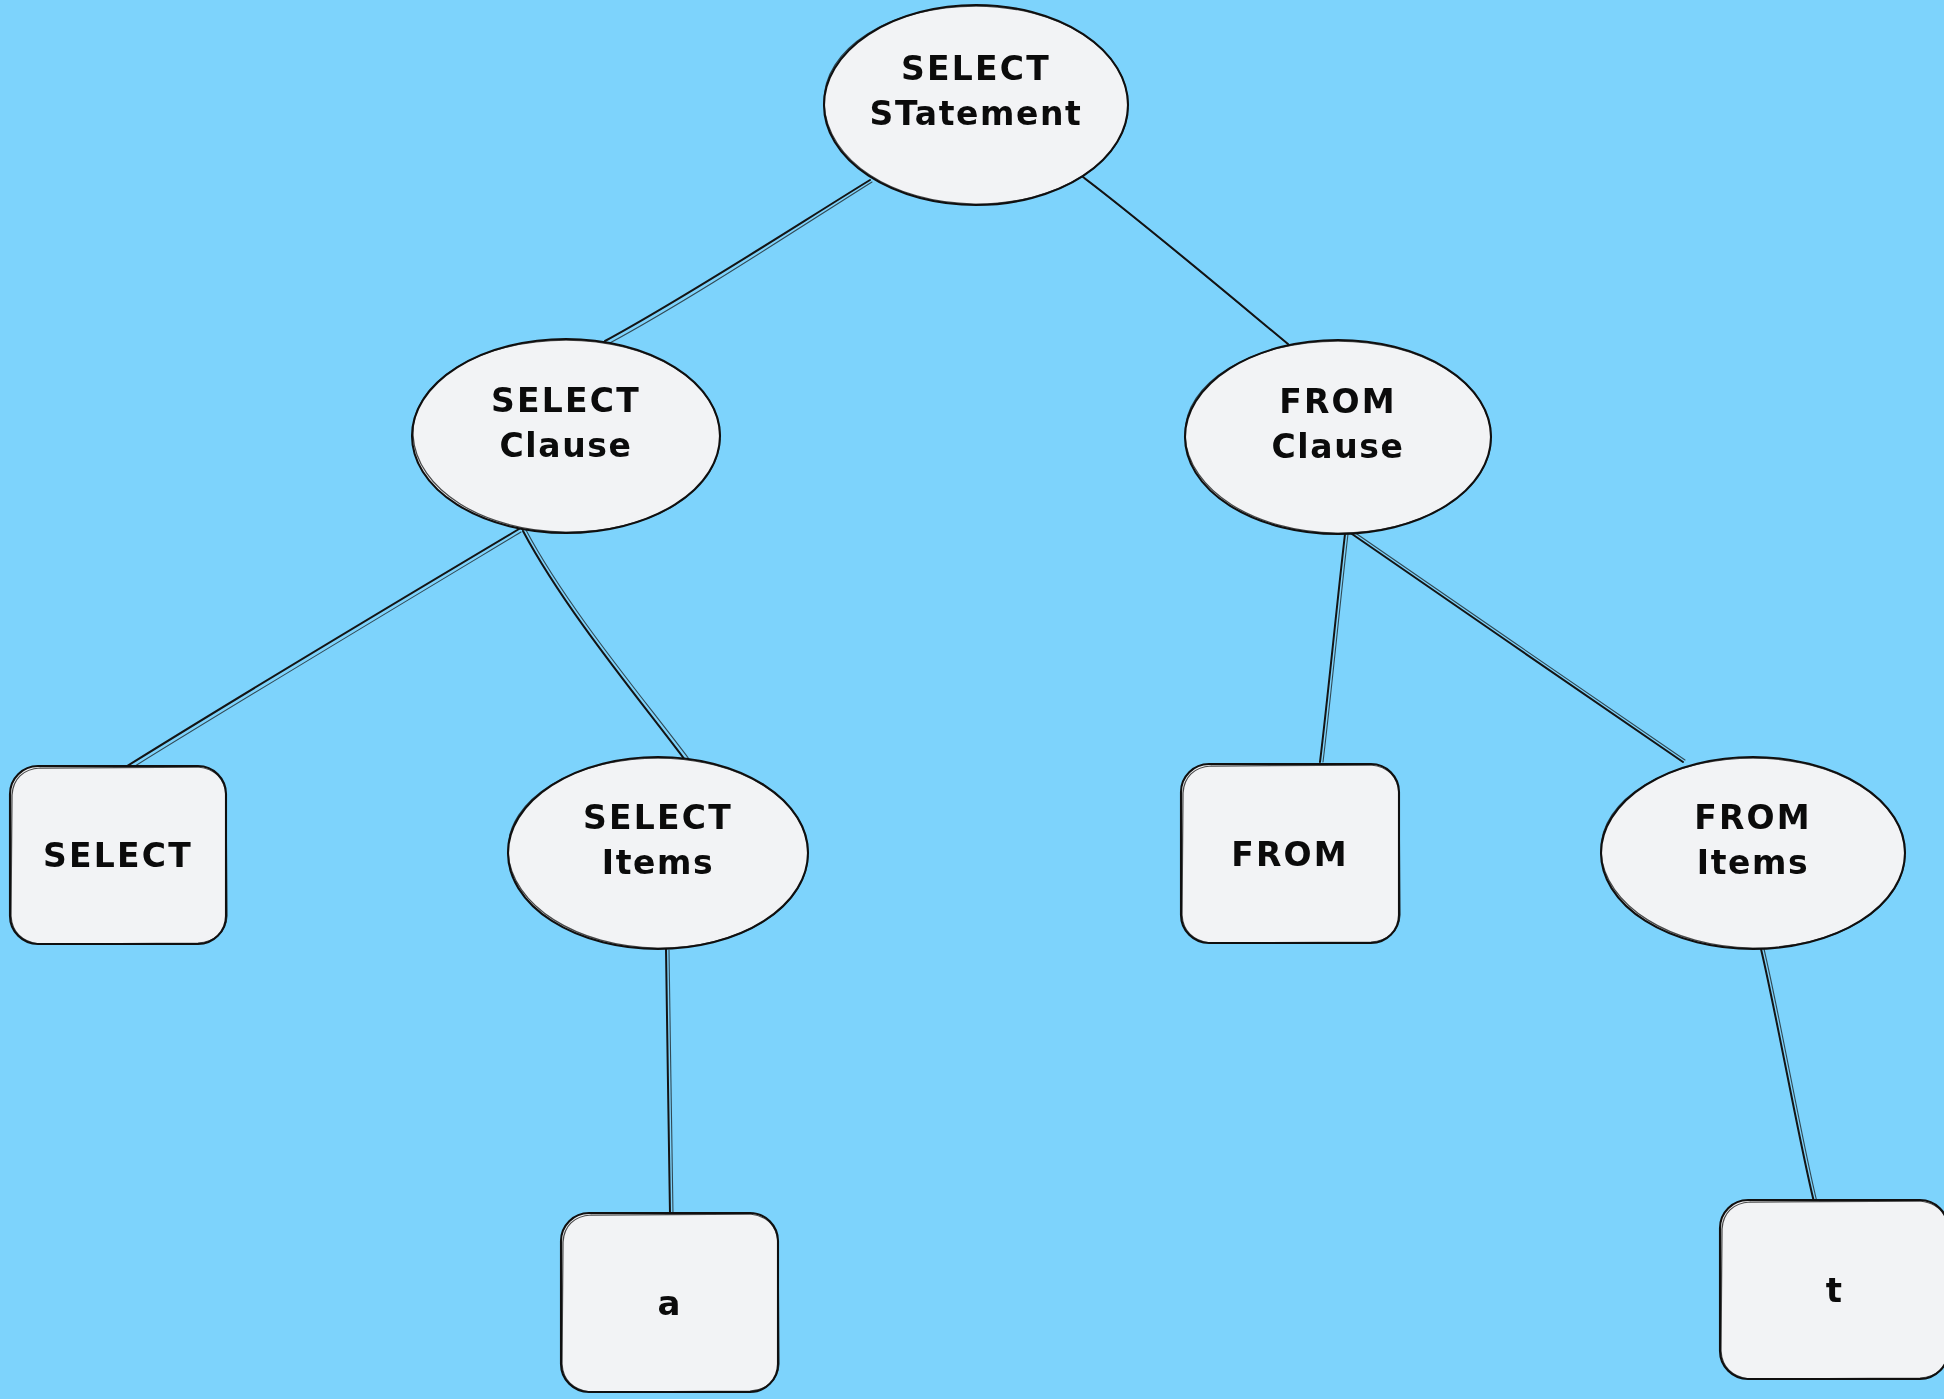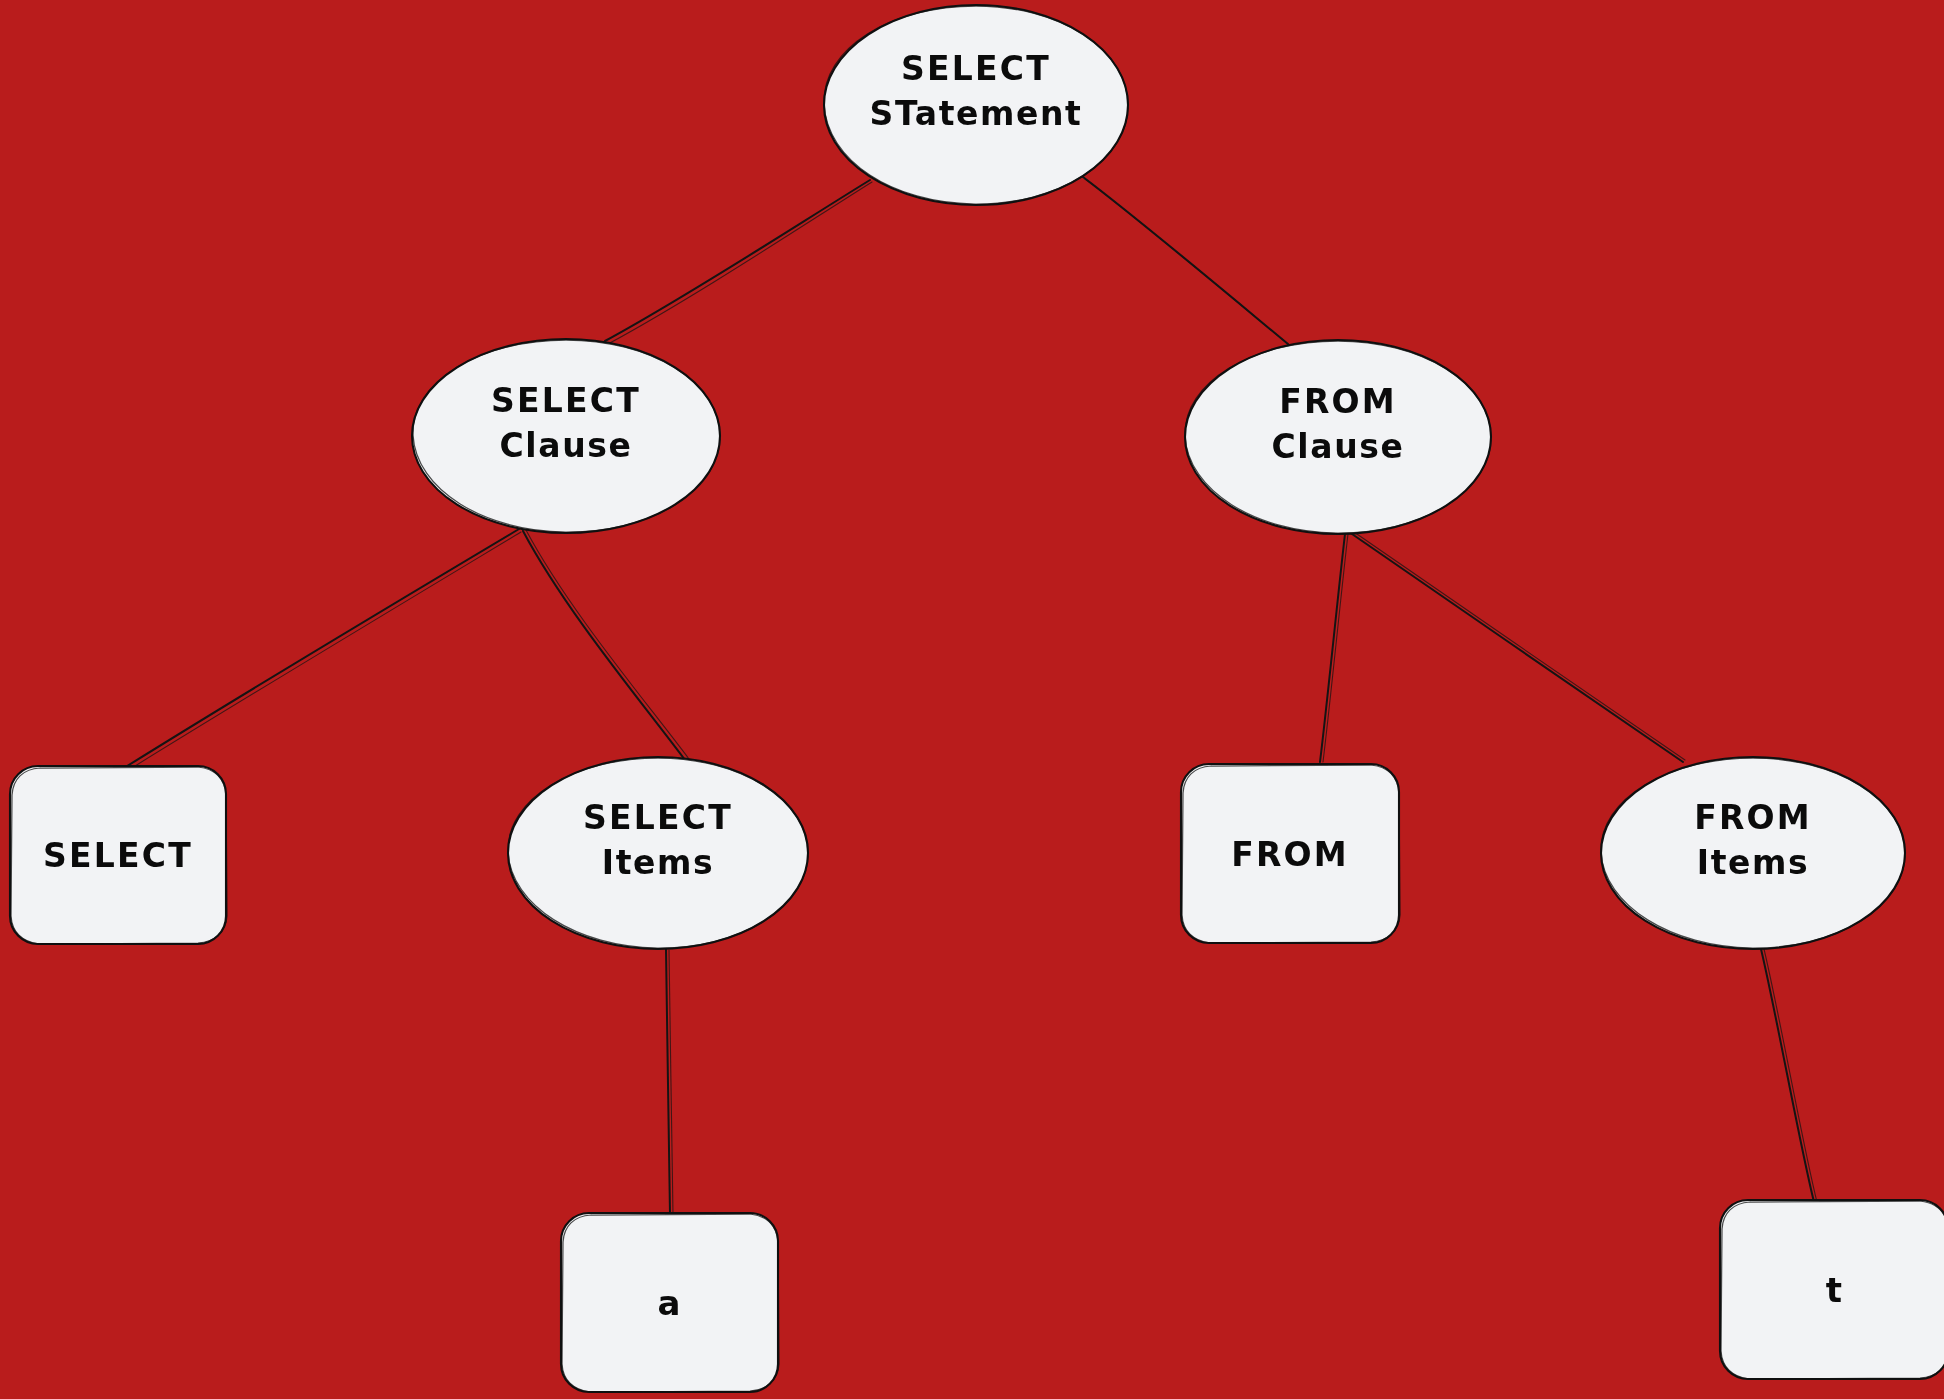--- a/index.html
+++ b/index.html
@@ -4,21 +4,21 @@
 <style>
   html, body {
     margin: 0;
     padding: 0;
     background: #f2f3f5;
   }
   #canvas-wrap {
     position: relative;
     width: 1944px;
     height: 1399px;
-    background: #b91c1c;
+    background: #7dd3fc;
     overflow: hidden;
     font-family: "DejaVu Sans", sans-serif;
   }
   svg.diagram {
     position: absolute;
     inset: 0;
     width: 1944px;
     height: 1399px;
     display: block;
   }

